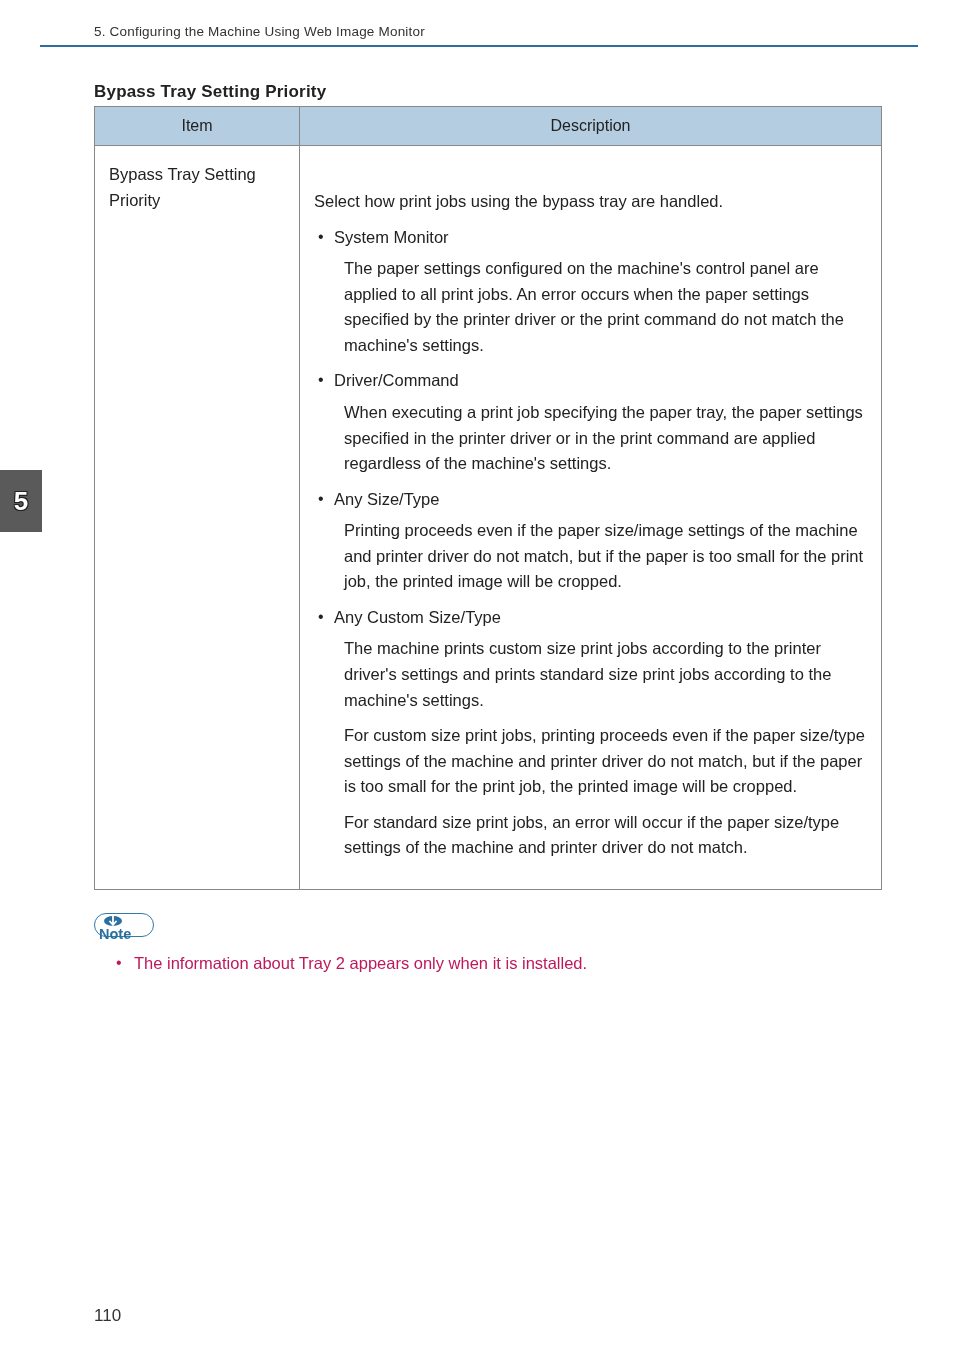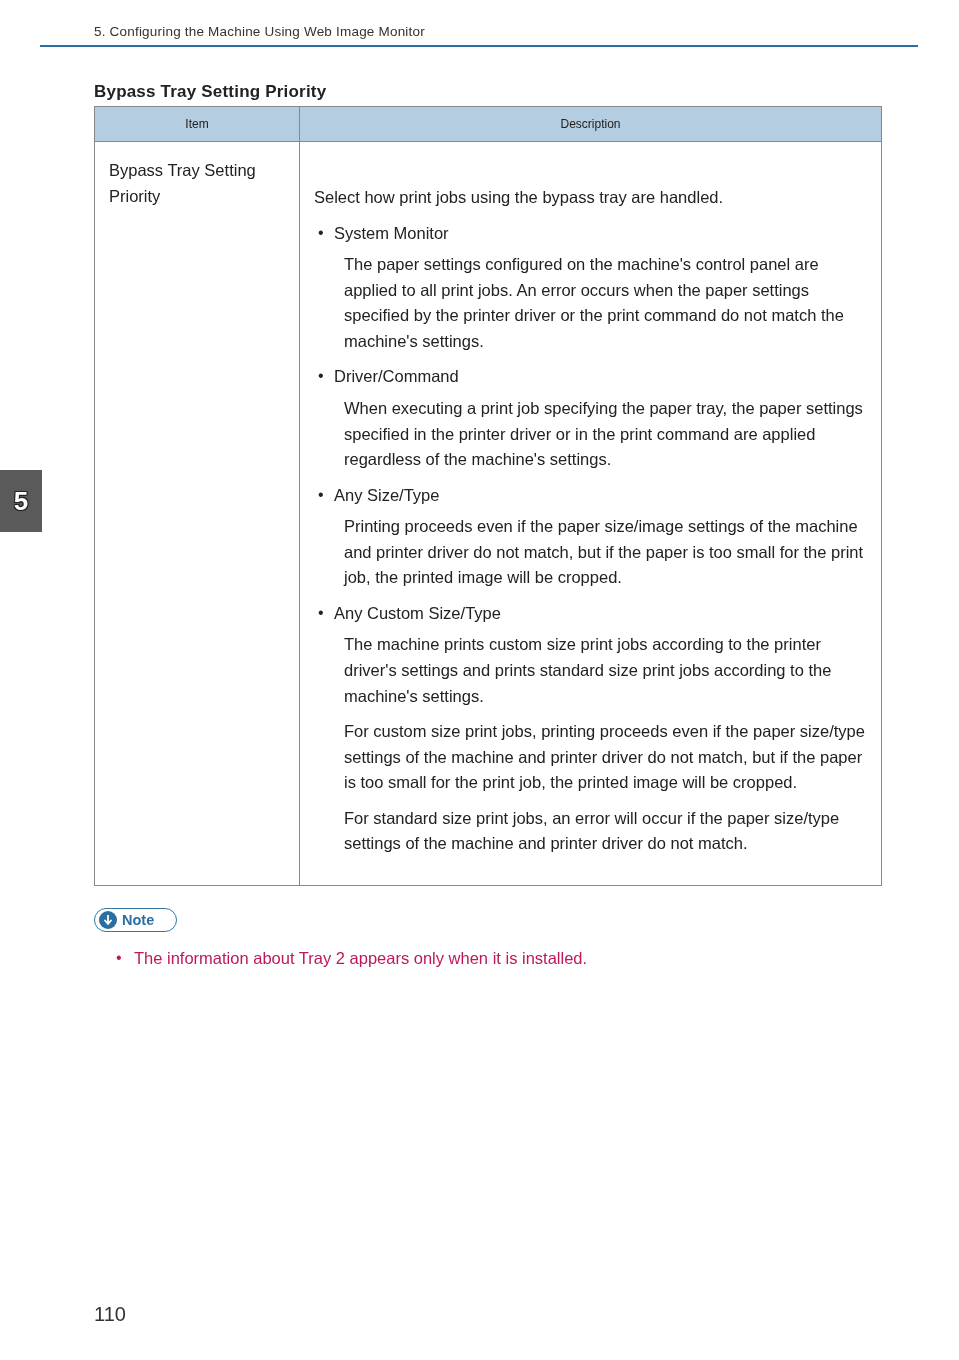--- a/index.html
+++ b/index.html
@@ -57,21 +57,21 @@
     }
     table.settings {
       border-collapse: collapse;
       width: 100%;
       table-layout: fixed;
     }
     table.settings th {
       background: #b5cde0;
       border: 1px solid #888;
       font-weight: normal;
-      font-size: 12px;
+      font-size: 16px;
       color: #222;
       padding: 10px 6px;
       text-align: center;
     }
     table.settings th.col-item { width: 205px; }
     table.settings td {
       border: 1px solid #888;
       vertical-align: top;
       padding: 16px 14px 18px 14px;
       font-size: 16.5px;
@@ -109,20 +109,21 @@
     .note-block {
       margin-top: 22px;
     }
     .note-pill {
       display: inline-flex;
       align-items: center;
       border: 1.5px solid #347aa8;
       border-radius: 14px;
       padding: 2px 22px 2px 4px;
       height: 24px;
+      flex-direction: column;
     }
     .note-circle {
       width: 18px;
       height: 18px;
       background: #2a6fa0;
       border-radius: 50%;
       display: inline-flex;
       align-items: center;
       justify-content: center;
       margin-right: 5px;
@@ -148,21 +149,21 @@
       content: "•";
       position: absolute;
       left: -18px;
       top: 0;
       font-size: 16px;
     }
     .page-number {
       position: absolute;
       left: 94px;
       bottom: 34px;
-      font-size: 20px;
+      font-size: 17px;
       color: #333;
     }
   </style>
 </head>
 <body>
 
 <div class="running-header">5. Configuring the Machine Using Web Image Monitor</div>
 <div class="header-rule"></div>
 
 <div class="chapter-tab">5</div>

